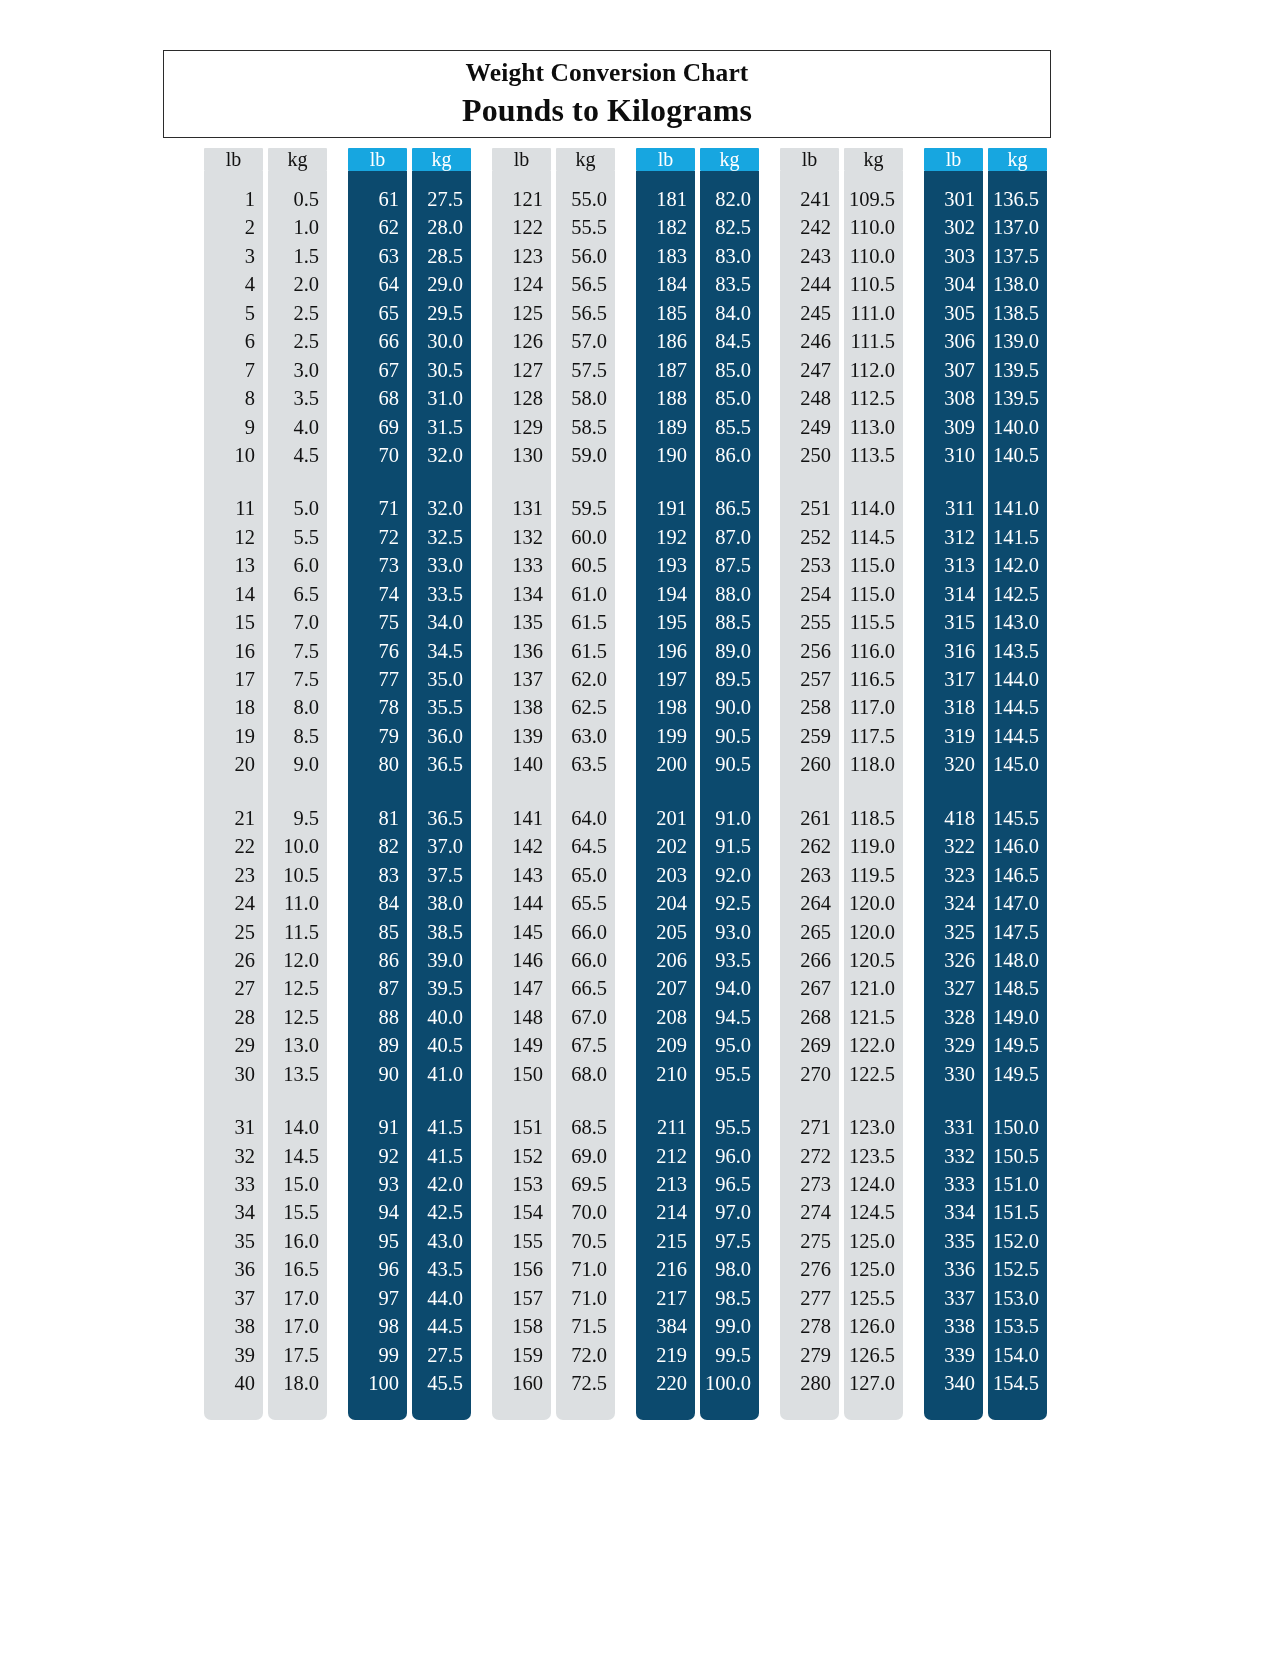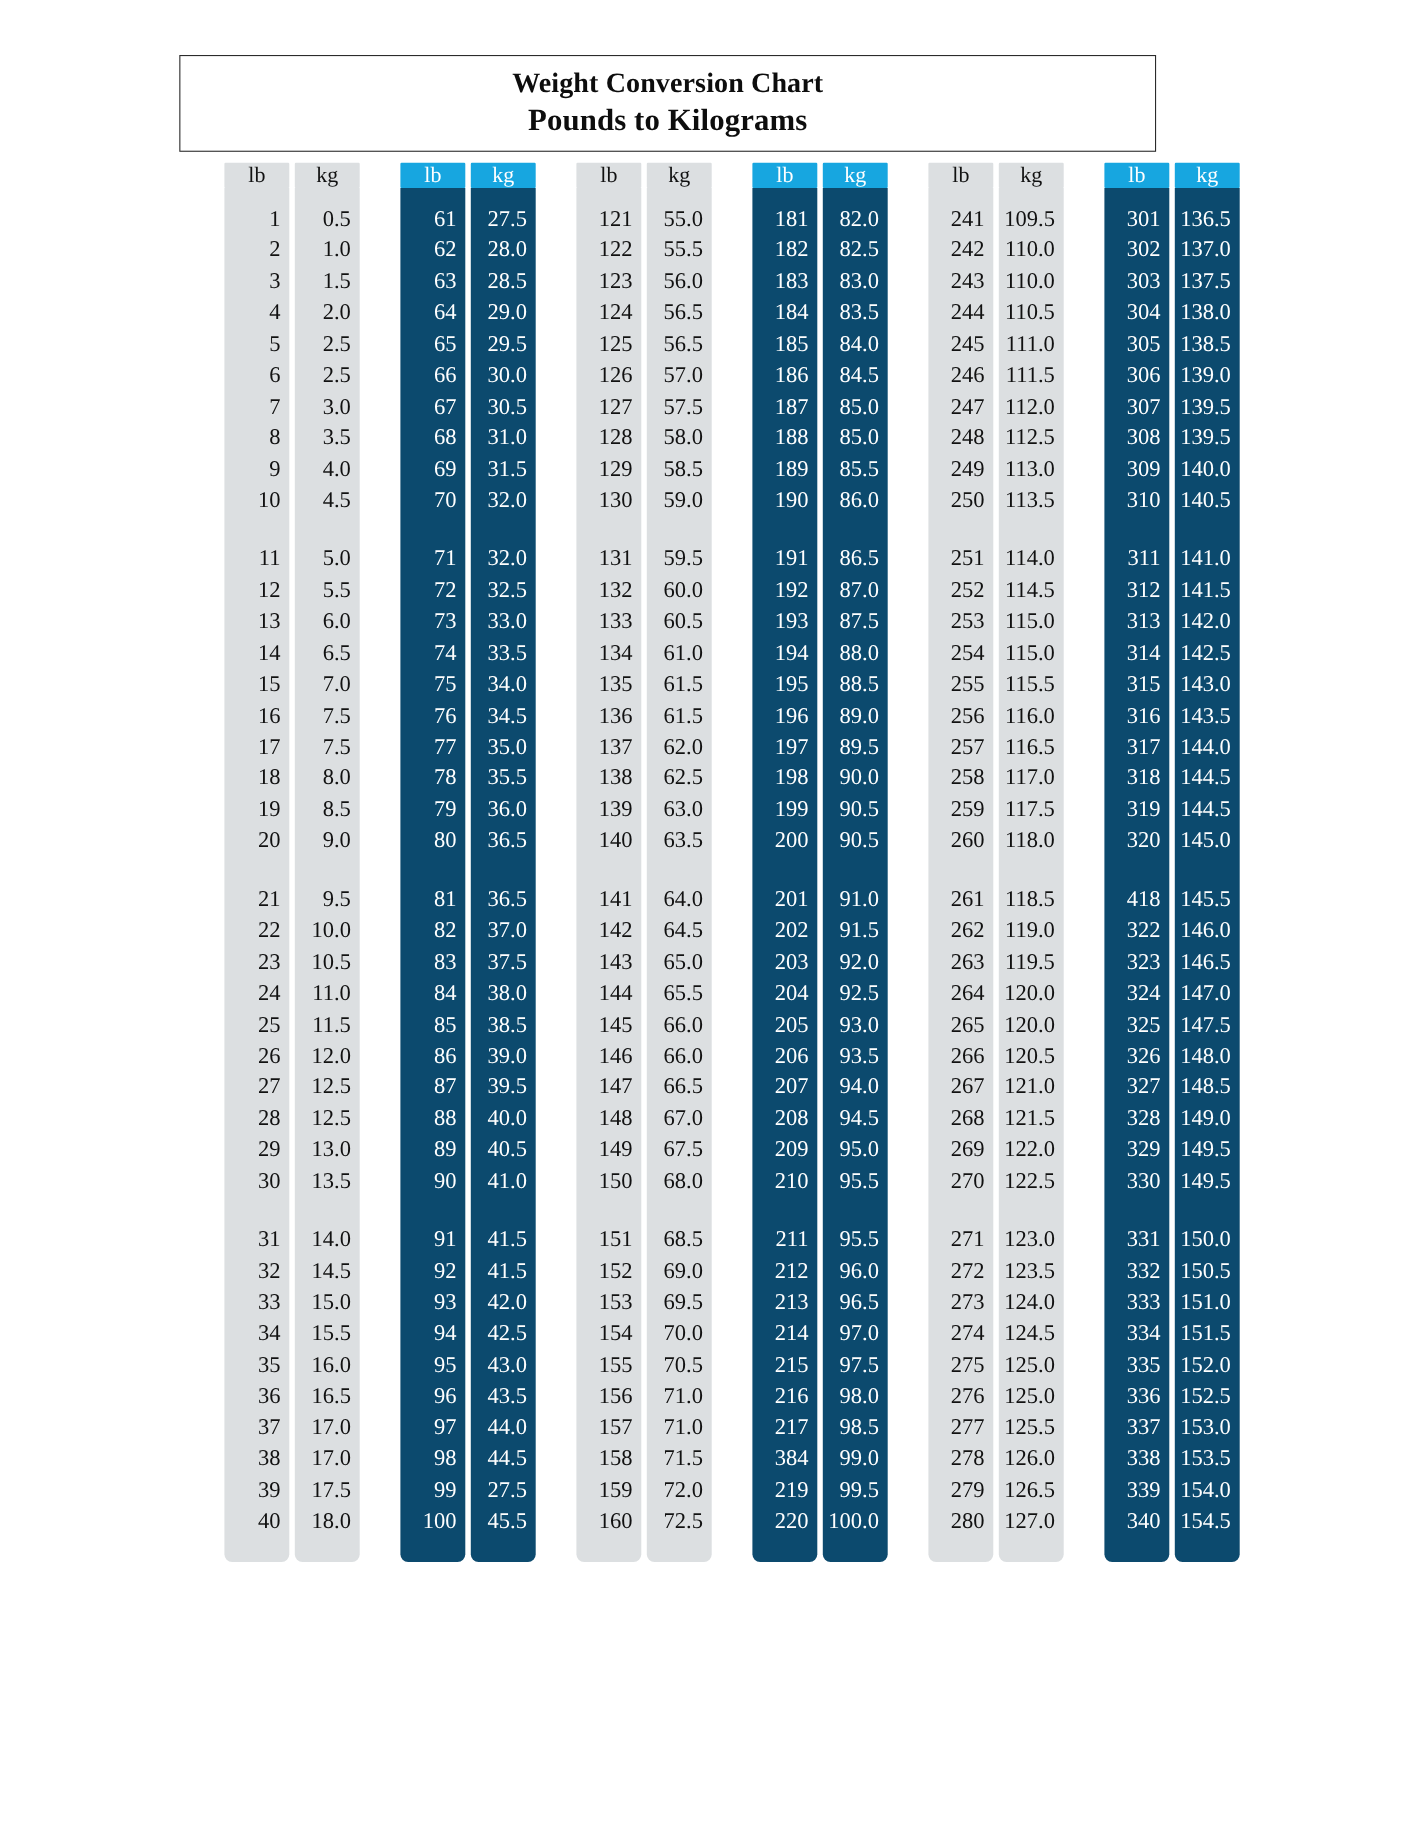--- a/index.html
+++ b/index.html
@@ -32,37 +32,37 @@
   }
   .title-line1 {
     font-size: 25.5px;
     font-weight: bold;
     color: #0d0d0d;
     letter-spacing: 0.1px;
     line-height: 1.28;
     white-space: nowrap;
   }
   .title-line2 {
-    font-size: 28px;
+    font-size: 32px;
     font-weight: bold;
     color: #0d0d0d;
     letter-spacing: 0.1px;
     line-height: 1.28;
     white-space: nowrap;
   }
 
   
   .chart-area {
     position: absolute;
     left: 176px;
     top: 148px;
     width: 856px;
     height: 1270px;
     display: flex;
-    gap: 16px;
+    gap: 0px;
     padding-left: 28px;
   }
   .block {
     display: flex;
     gap: 5px;
     margin-right: 21px;
   }
   .block:last-child { margin-right: 0; }
 
   .col {

